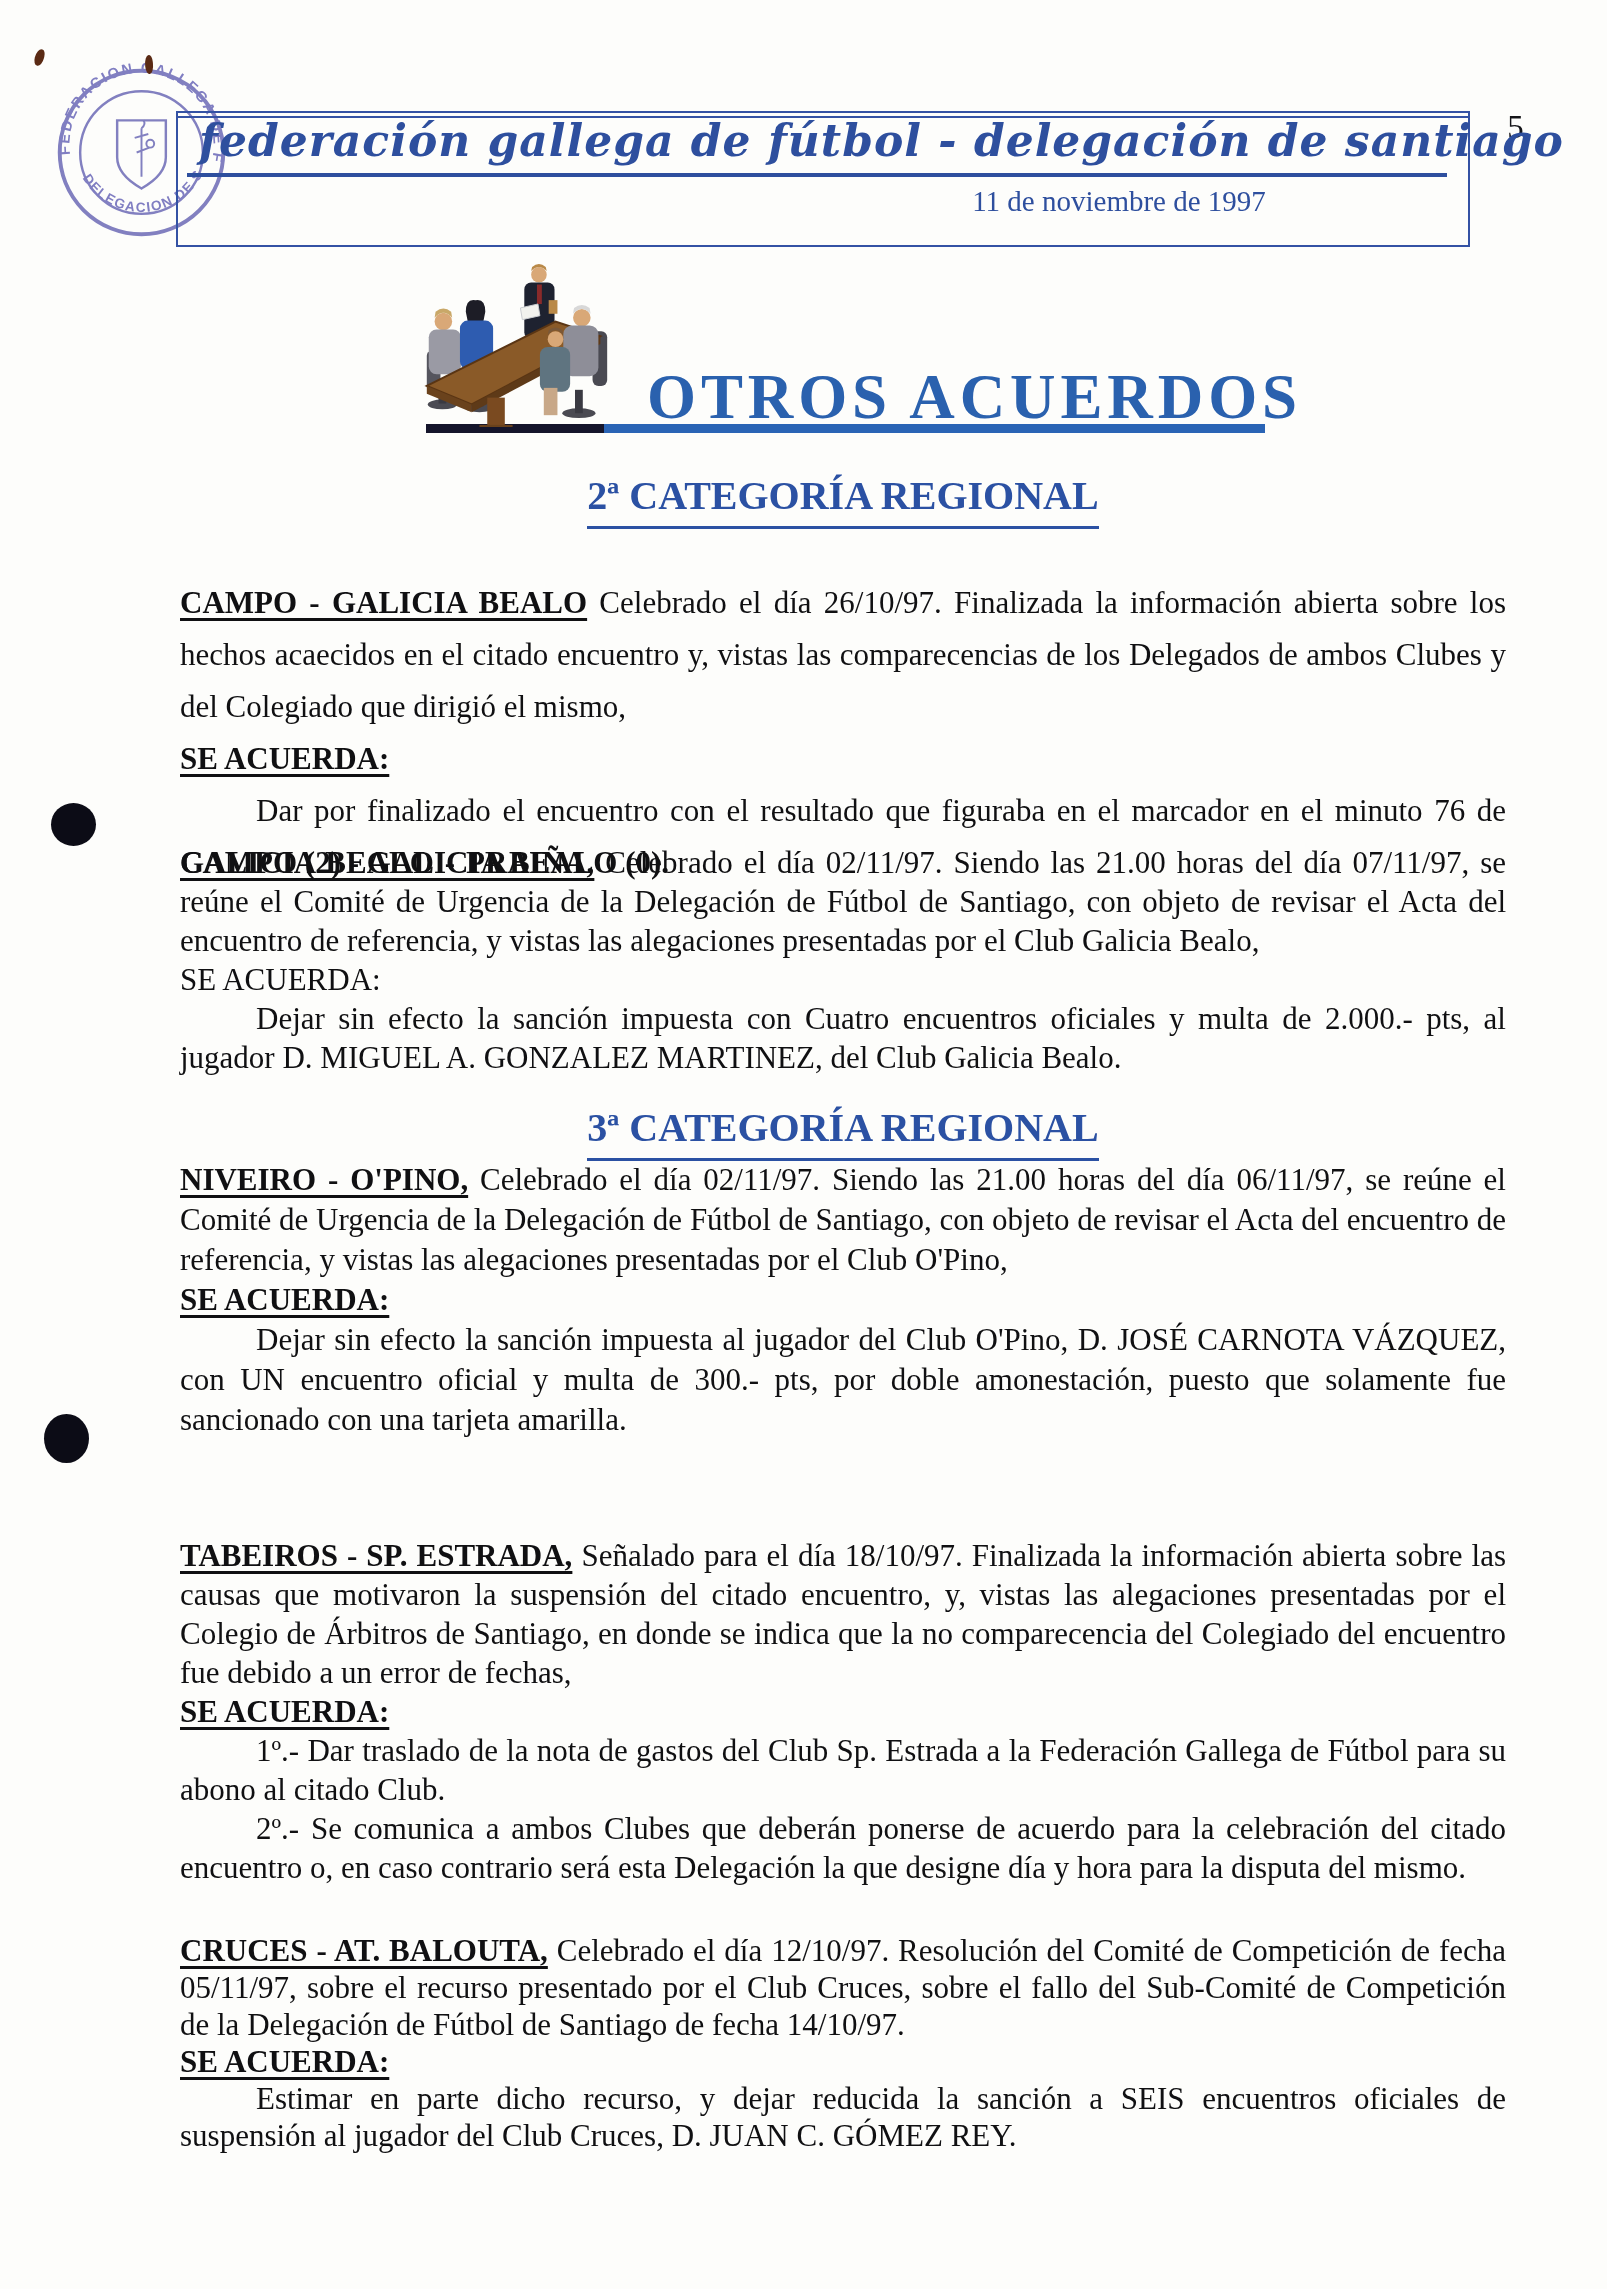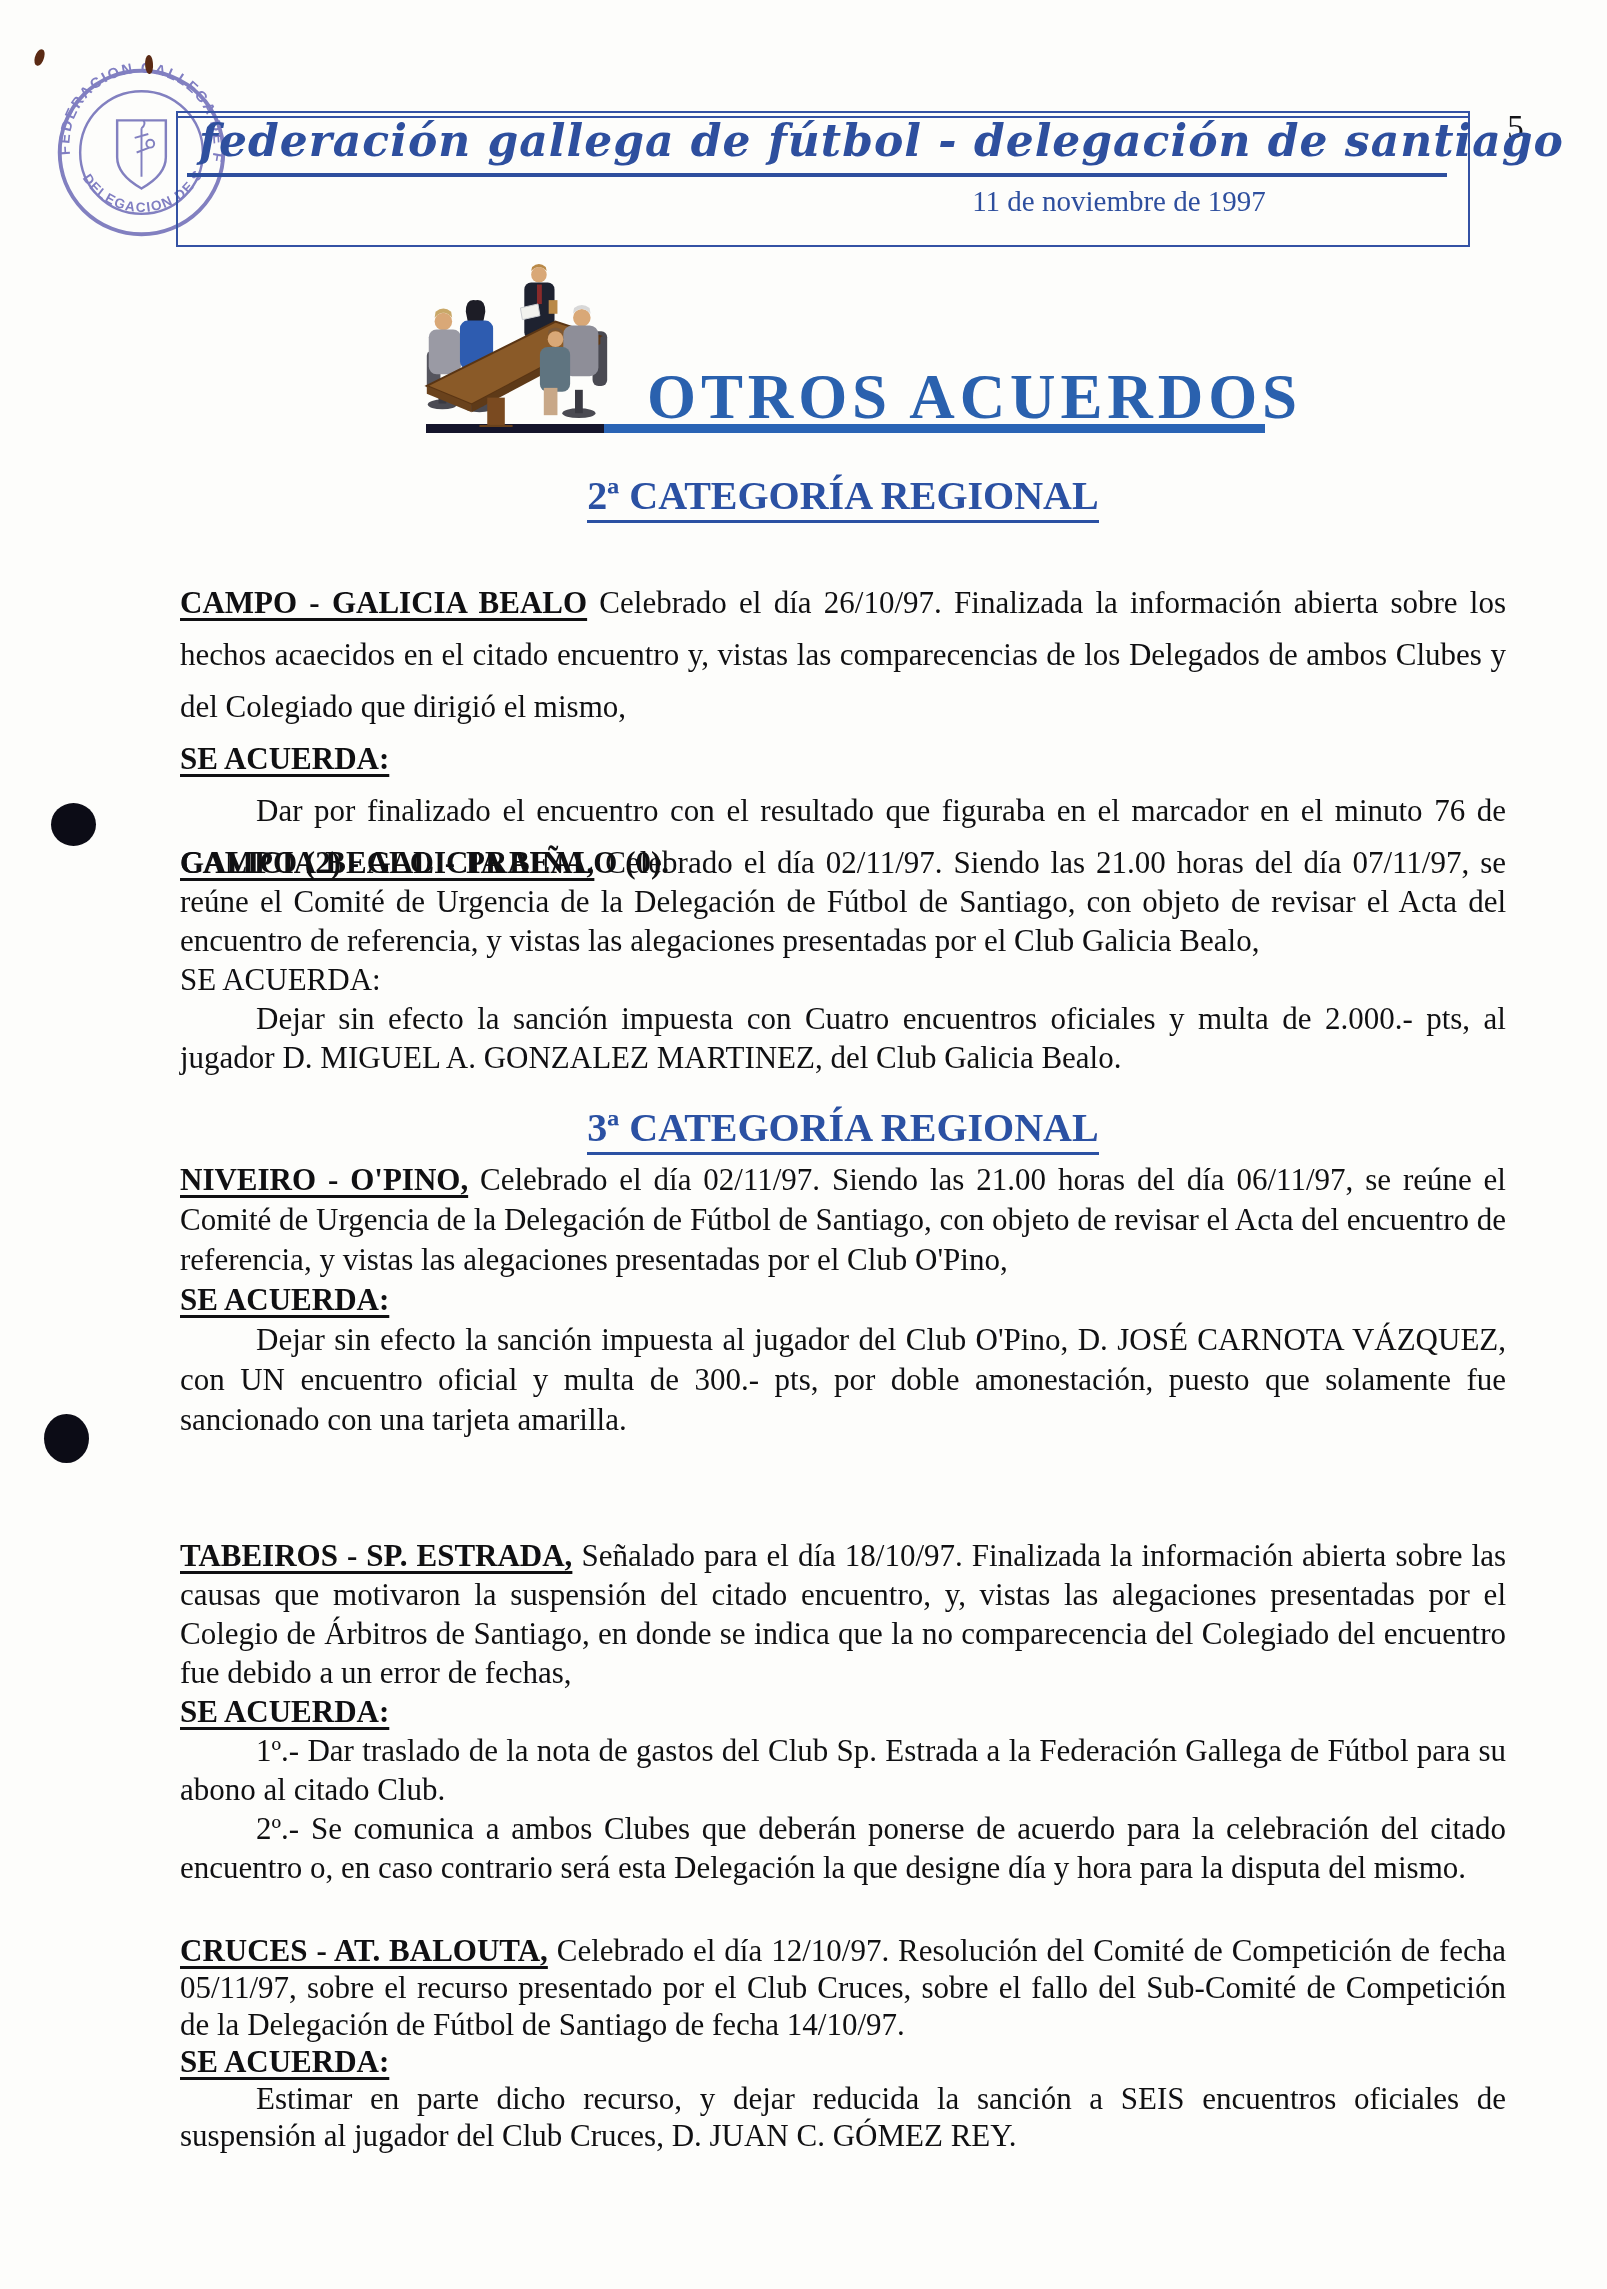--- a/index.html
+++ b/index.html
@@ -45,21 +45,21 @@
     background:#2a64b5; z-index:3;
   }
   .title-rule::before{
     content:""; position:absolute; left:0; top:0; width:178px; height:8.8px; background:#15152b;
   }
   
   .sec-heading{
     position:absolute; left:180px; width:1326px; text-align:center;
     font-size:40px; font-weight:bold; color:#2b51a3;
   }
-  .sec-heading span{ border-bottom:3.9px solid #2b51a3; padding-bottom:2px; }
+  .sec-heading span{ border-bottom:3.9px solid #2b51a3; padding-bottom:8px; }
   .h-2a{ top:472px; }
   .h-3a{ top:1104px; }
   
   .para{
     position:absolute; left:180px; width:1326px;
     font-size:31px; line-height:39px; text-align:justify; color:#101012;
   }
   .p1{ top:577px;  line-height:52px;}
   .p2{ top:843px; }
   .p3{ top:1160px; line-height:40px;}

